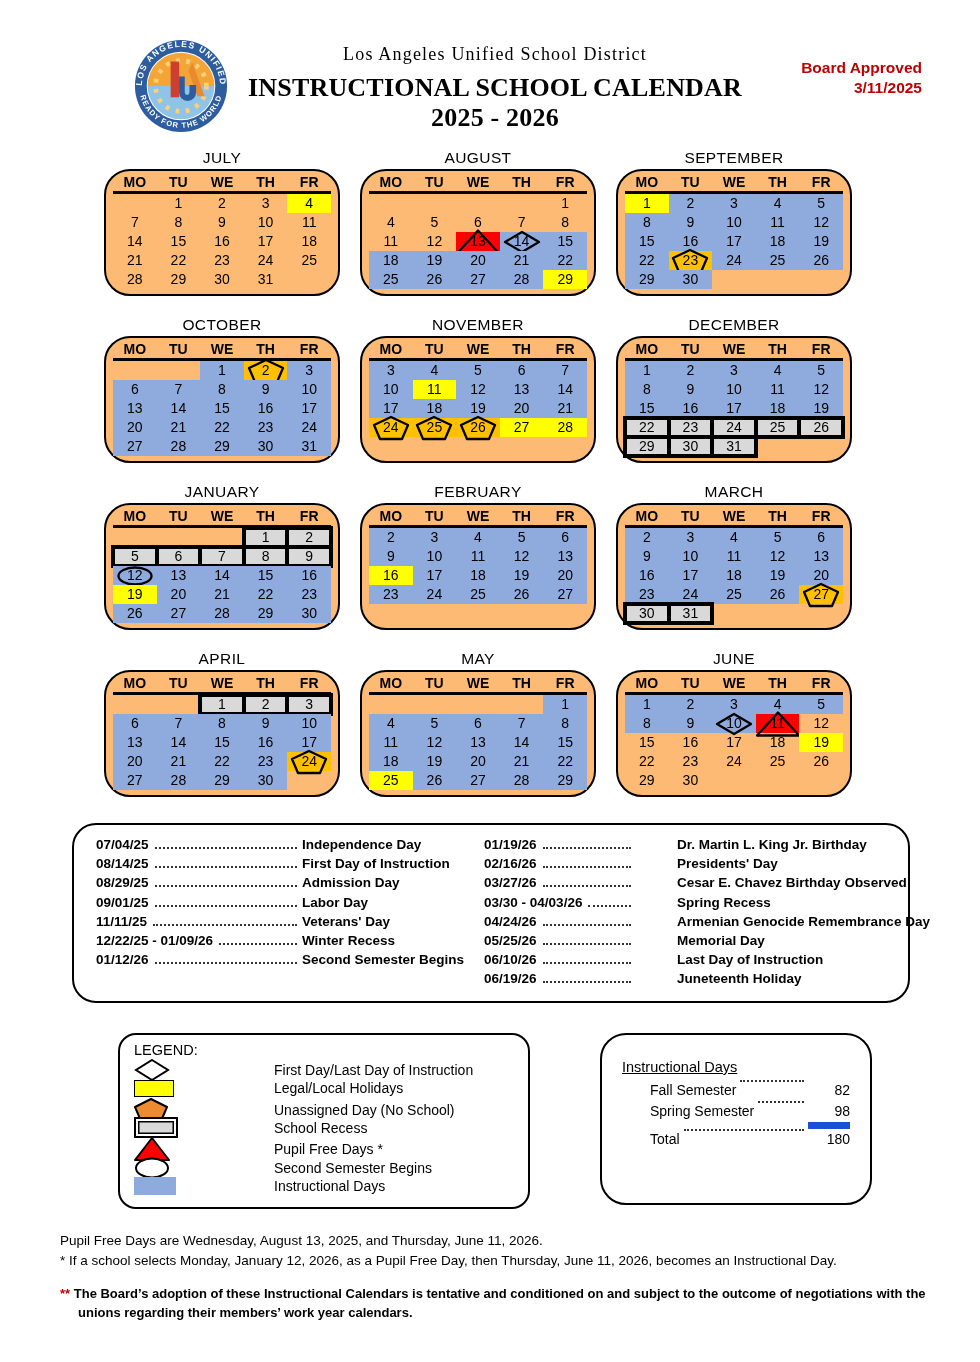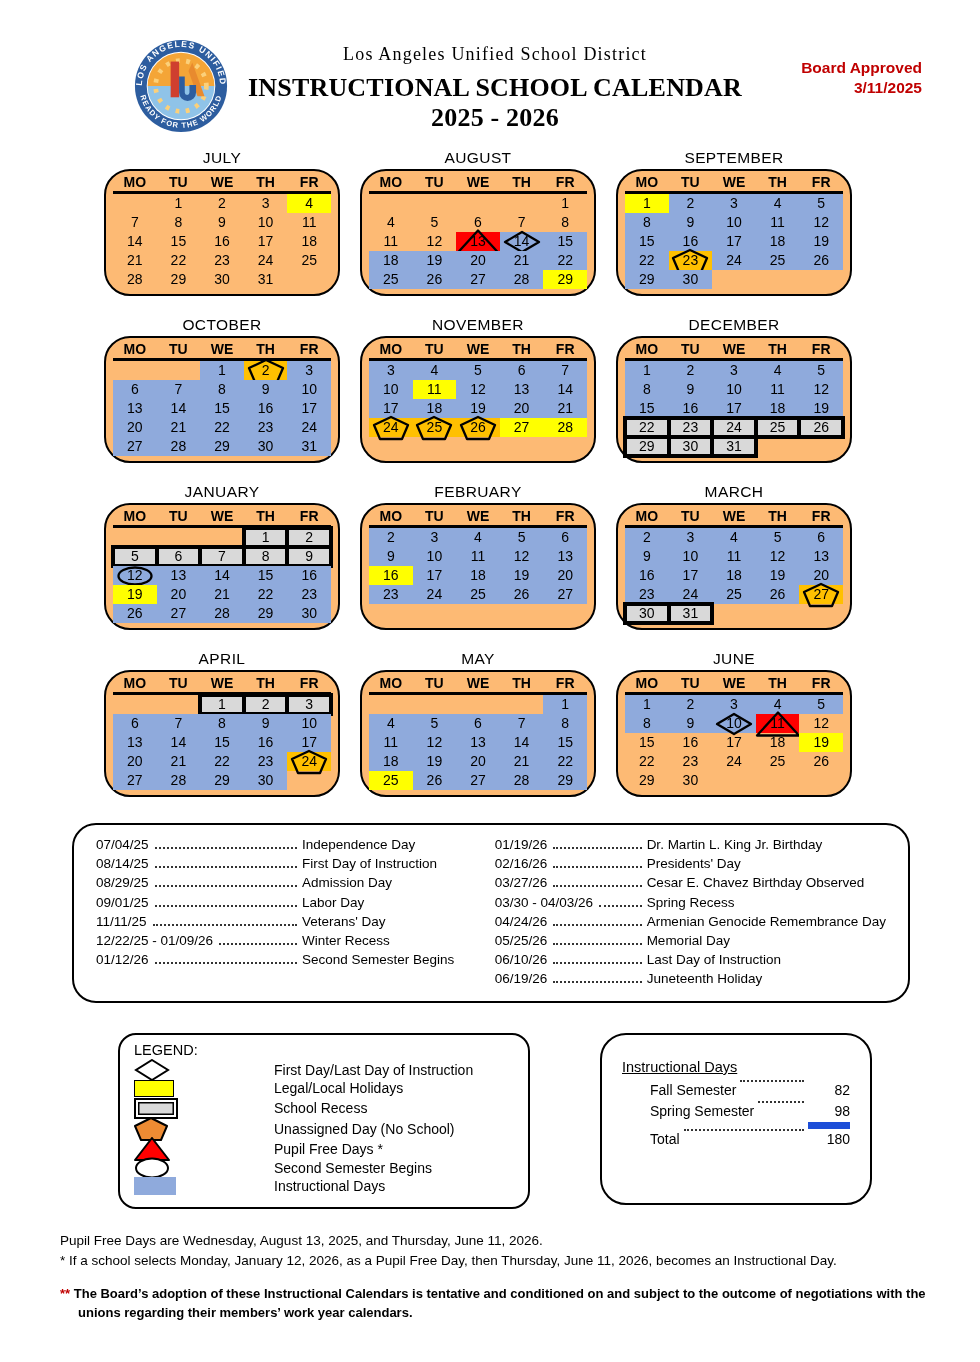--- a/index.html
+++ b/index.html
@@ -28,25 +28,25 @@
   .t-i,.t-f,.t-s{background:var(--c-instructional);}
   .t-h{background:var(--c-holiday);}
   .t-p{background:var(--c-pupilfree);}
   .t-u{background:var(--c-unassigned);}
   .t-r{background:var(--c-recess);border:2px solid #000;box-shadow:0 0 0 2px #000;line-height:14px;}
   .ov{position:absolute;left:50%;top:50%;transform:translate(-50%,-50%);overflow:visible;pointer-events:none;}
   .ov polygon,.ov ellipse{fill:none;stroke:#000;stroke-width:2.3;stroke-linejoin:round;}
 
   
   .keydates{margin:26px 0 8px 72px;width:838px;box-sizing:border-box;border:2px solid #000;
-            border-radius:24px;padding:10px 22px 12px;display:flex;gap:20px;font-size:13.5px;}
+            border-radius:24px;padding:10px 22px 12px;display:flex;gap:20px;font-size:13.5px;font-weight:bold;}
   .kd-col{flex:1;}
   .kd-row{display:grid;line-height:19.2px;}
   .kd-col-left .kd-row{grid-template-columns:206px 1fr;}
-  .kd-col-right .kd-row{grid-template-columns:152px 1fr;}
+  .kd-col-right .kd-row{grid-template-columns:152px 1fr;gap:41px;}
   .kd-d1{display:flex;align-items:baseline;}
   .kd-date{white-space:nowrap;}
   .kd-dots{flex:1;border-bottom:2px dotted #333;margin:0 5px 4px 6px;min-width:10px;}
   .kd-label{white-space:nowrap;}
 
   
   .bottom{display:flex;margin:30px 0 0 118px;gap:70px;align-items:flex-start;}
   .legend{width:412px;height:176px;box-sizing:border-box;border:2px solid #000;border-radius:18px;
           padding:7px 14px;}
   .legend-title{font-size:14.5px;margin-bottom:1px;}
@@ -816,31 +816,31 @@
             <span class="lg-label">First Day/Last Day of Instruction</span>
           </div>
           <div class="lg-row">
             <span class="lg-shape">
               <span class="lg-rect" style="background:var(--c-holiday)"></span>
             </span>
             <span class="lg-label">Legal/Local Holidays</span>
           </div>
           <div class="lg-row">
             <span class="lg-shape">
-              <span class="lg-recess"></span>
-            </span>
-            <span class="lg-label">School Recess</span>
-          </div>
-          <div class="lg-row">
-            <span class="lg-shape">
               <svg width="34" height="24" viewBox="0 0 34 24">
                 <polygon class="lg-fill-orange" points="17,1 33,9 27,23 7,23 1,9"></polygon>
               </svg>
             </span>
             <span class="lg-label">Unassigned Day (No School)</span>
+          </div>
+          <div class="lg-row">
+            <span class="lg-shape">
+              <span class="lg-recess"></span>
+            </span>
+            <span class="lg-label">School Recess</span>
           </div>
           <div class="lg-row">
             <span class="lg-shape">
               <svg width="36" height="24" viewBox="0 0 36 24">
                 <polygon class="lg-fill-red" points="18,1 35,23 1,23"></polygon>
               </svg>
             </span>
             <span class="lg-label">Pupil Free Days *</span>
           </div>
           <div class="lg-row">

